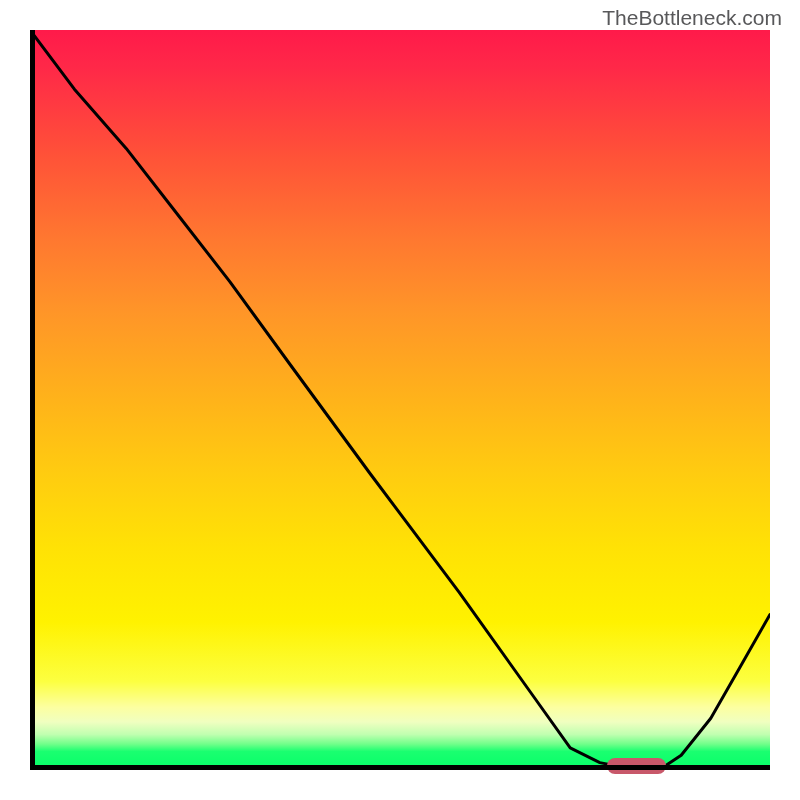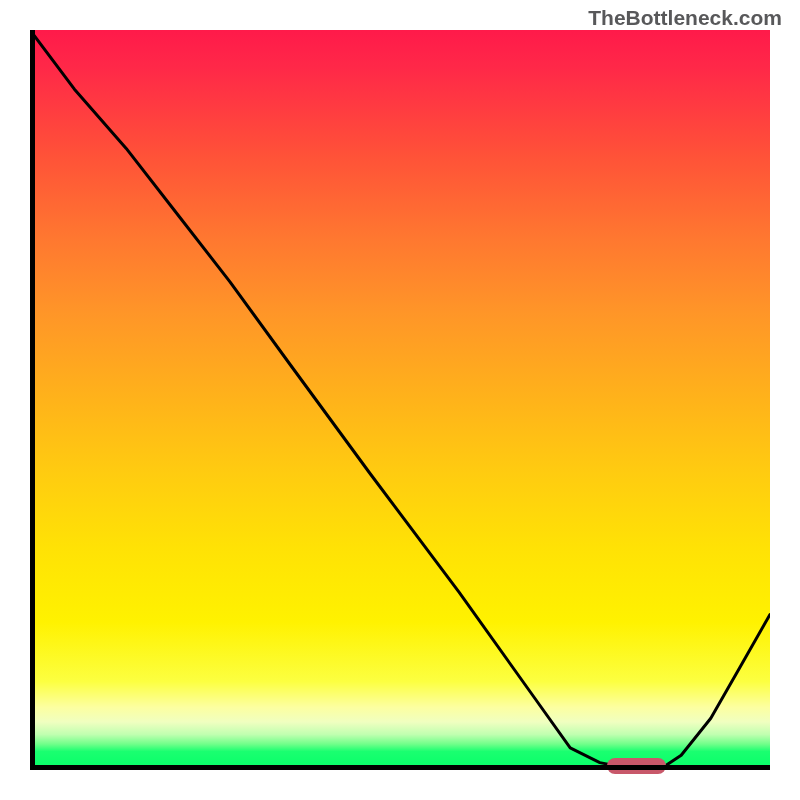--- a/index.html
+++ b/index.html
@@ -13,21 +13,21 @@
     width: 800px;
     height: 800px;
     background: #ffffff;
   }
   .watermark {
     position: absolute;
     top: 6px;
     right: 18px;
     font-size: 21px;
     color: #58585a;
-    font-weight: 700;
+    font-weight: 400;
     z-index: 10;
   }
   .plot-area {
     position: absolute;
     left: 30px;
     top: 30px;
     width: 740px;
     height: 740px;
   }
   .gradient-bg {

